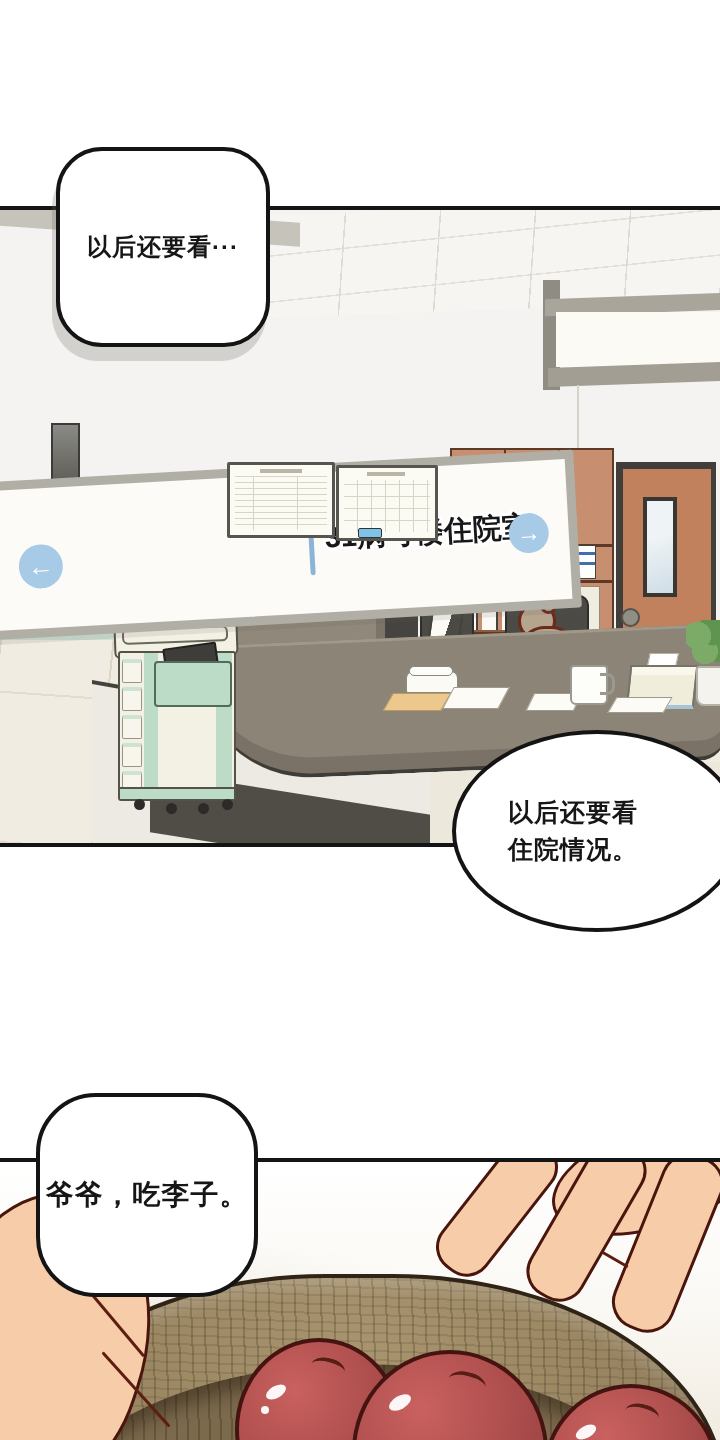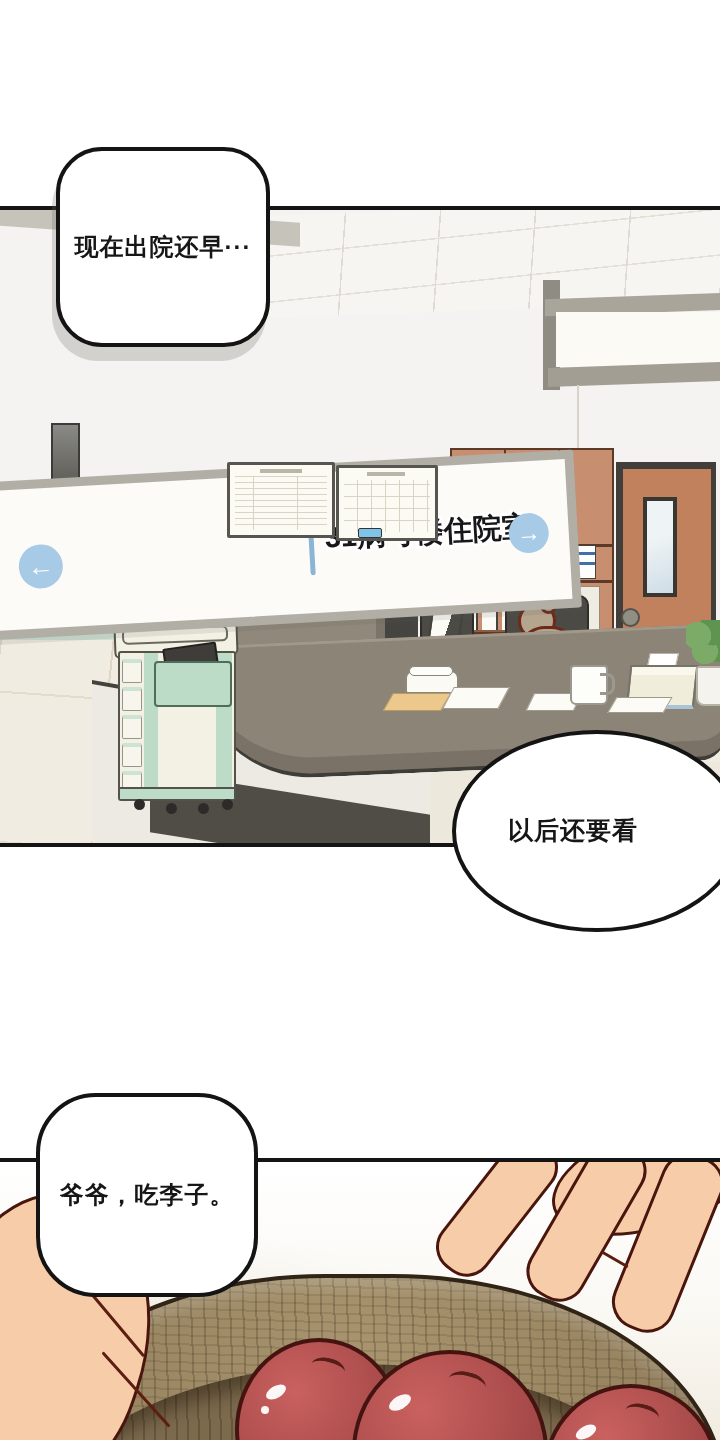--- a/index.html
+++ b/index.html
@@ -187,26 +187,27 @@
       <div class="abs" style="left:52px;top:30px;width:50px;height:26px;background:#3e3d39;border:2px solid #23221f;border-radius:2px;transform:rotate(-8deg);"></div>
       <div class="abs" style="left:42px;top:46px;width:74px;height:42px;background:var(--cart-mint,#bcdcc7);border:2.5px solid #4f6d5a;border-radius:4px;"></div>
       <div class="abs caster" style="left:22px;top:184px;"></div>
       <div class="abs caster" style="left:54px;top:188px;"></div>
       <div class="abs caster" style="left:86px;top:188px;"></div>
       <div class="abs caster" style="left:110px;top:184px;"></div>
     </div>
   </div>
 
   <div class="abs bubble" style="left:56px;top:147px;width:206px;height:192px;border-radius:46px;box-shadow:-4px 14px 0 rgba(110,107,99,.25);">
-    <span class="btxt" style="font-size:24px;white-space:nowrap;">现在出院还早···</span>
+    <span class="btxt" style="font-size:24px;white-space:nowrap;">以后还要看···</span>
   </div>
 
   <div class="abs bubble" style="left:452px;top:730px;width:282px;height:194px;border-radius:50%;justify-content:flex-start;">
     <div class="btxt" style="font-size:25px;margin-left:52px;">
       <div>以后还要看</div>
+      <div>住院情况。</div>
     </div>
   </div>
 
 
   <div id="panel2" class="abs">
 
     <div class="abs" style="left:-8px;top:112px;width:726px;height:430px;border-radius:50%/55%;
          background:repeating-linear-gradient(88deg,rgba(59,45,26,.25) 0 2px,transparent 2px 13px),
                     repeating-linear-gradient(2deg,rgba(59,45,26,.14) 0 2px,transparent 2px 9px),
                     radial-gradient(ellipse at 50% 18%,#a8946e 0%,var(--basket,#97835f) 55%,#6b5a40 100%);
@@ -235,16 +236,16 @@
     <div class="abs" style="left:86px;top:226px;width:100px;height:3px;background:#5d1d10;border-radius:2px;transform:rotate(48deg);"></div>
 
     <div class="abs skin" style="left:548px;top:-38px;width:210px;height:98px;border-radius:50%;transform:rotate(-18deg);"></div>
     <div class="abs skin" style="left:468px;top:-34px;width:52px;height:152px;border-radius:26px;transform:rotate(38deg);"></div>
     <div class="abs skin" style="left:556px;top:-28px;width:55px;height:168px;border-radius:27px;transform:rotate(30deg);"></div>
     <div class="abs skin" style="left:636px;top:-12px;width:58px;height:180px;border-radius:28px;transform:rotate(22deg);"></div>
     <div class="abs" style="left:600px;top:96px;width:30px;height:3px;background:#5d1d10;border-radius:2px;transform:rotate(30deg);"></div>
   </div>
 
   <div class="abs bubble" style="left:36px;top:1093px;width:214px;height:196px;border-radius:60px;">
-    <span class="btxt" style="font-size:24px;white-space:nowrap;">爷爷，吃李子。</span>
+    <span class="btxt" style="font-size:28px;white-space:nowrap;">爷爷，吃李子。</span>
   </div>
 
 </div>
 
 </body></html>

